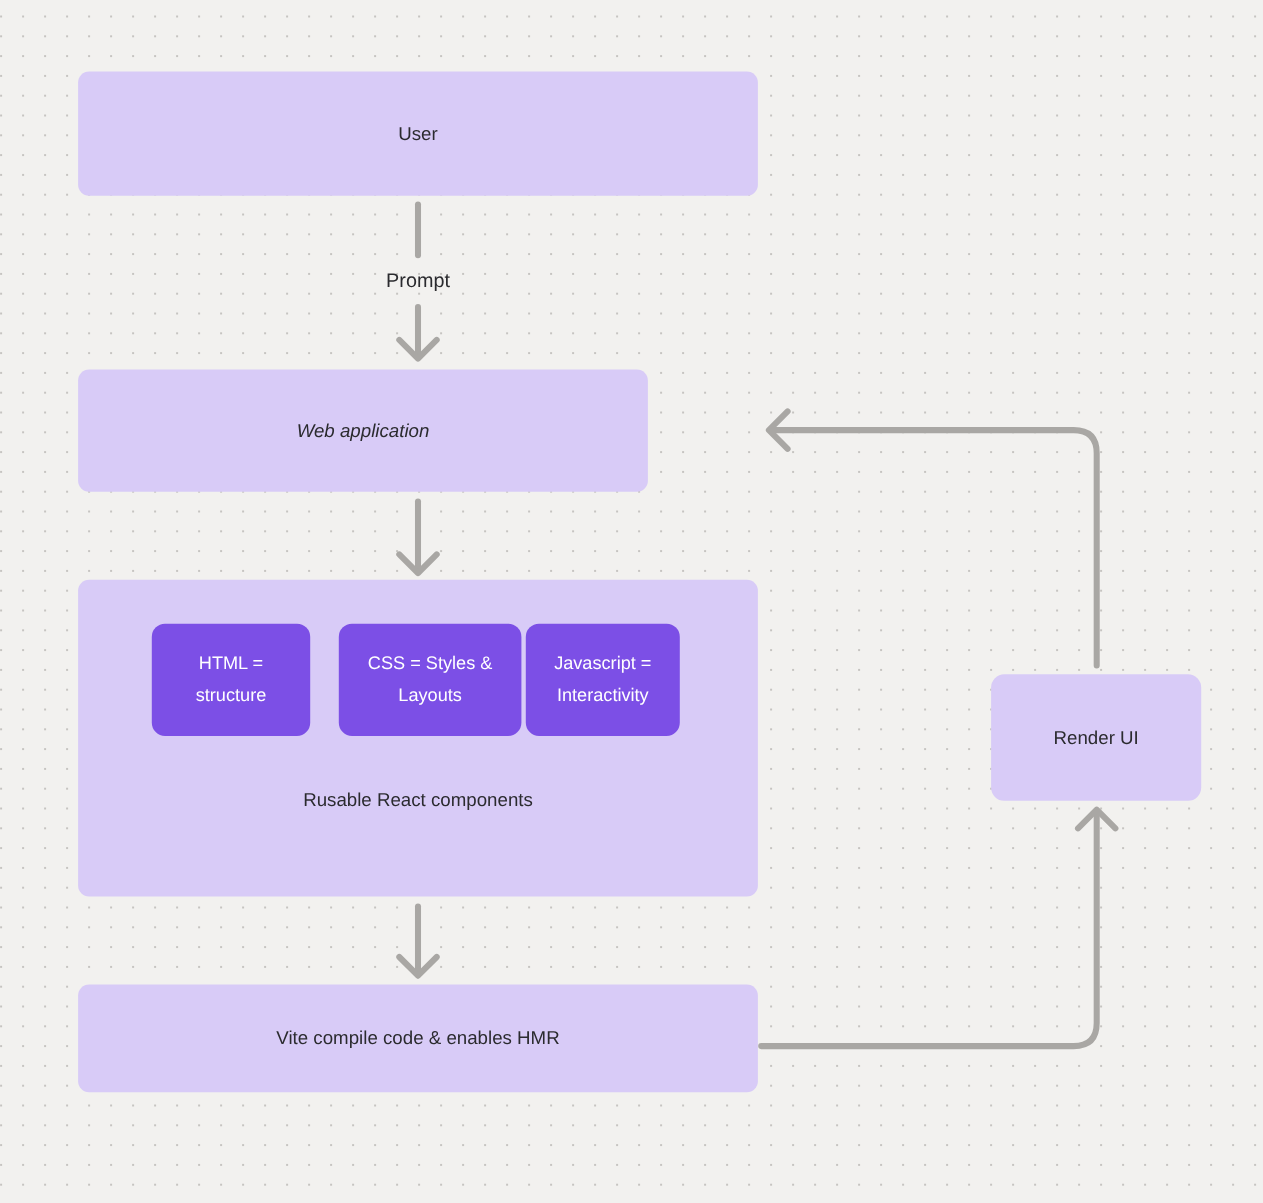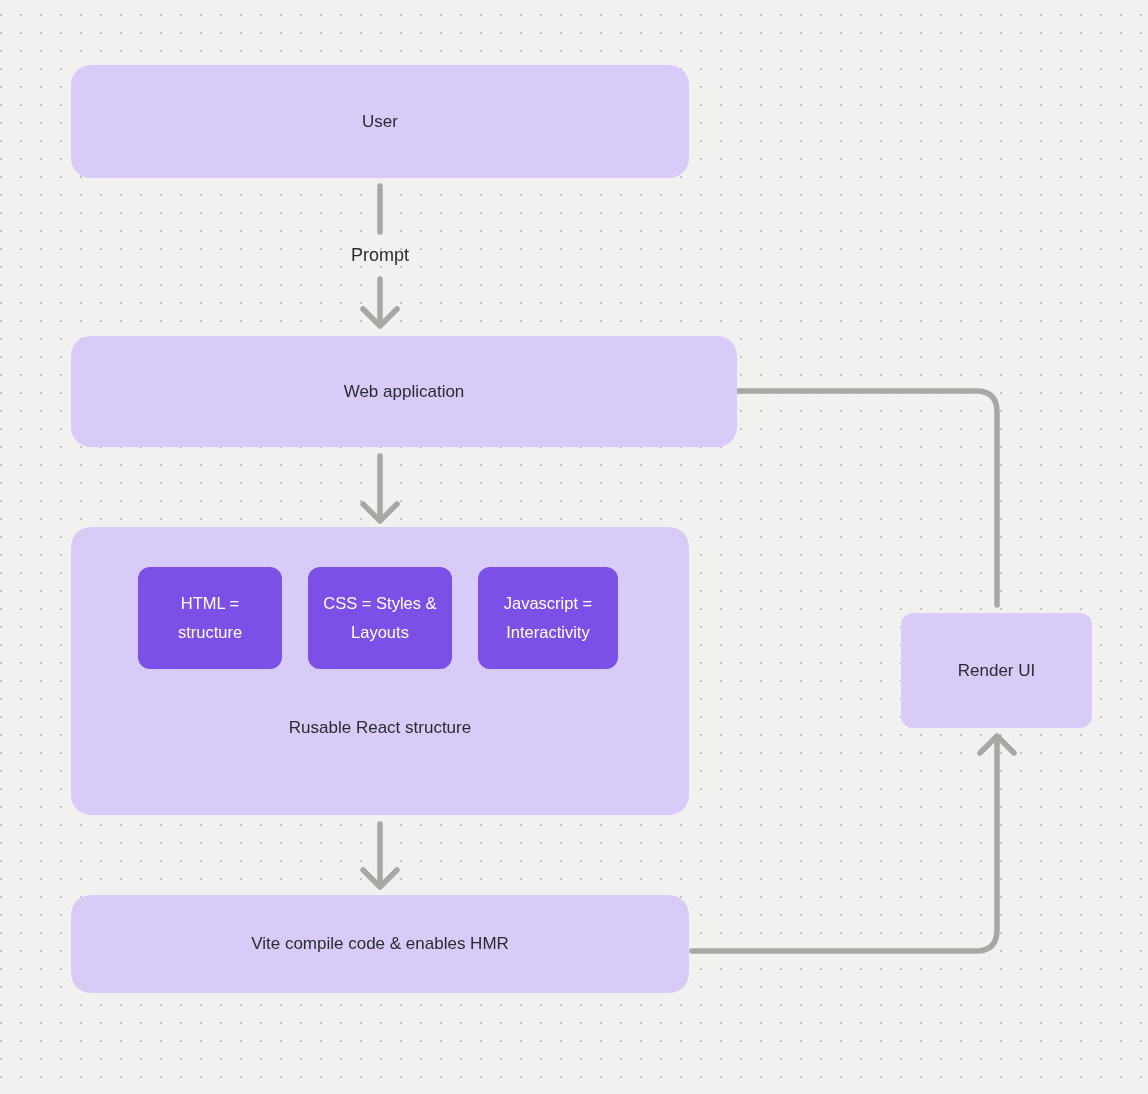--- a/index.html
+++ b/index.html
@@ -40,21 +40,21 @@
   }
   .node {
     position: absolute;
     display: flex;
     align-items: center;
     justify-content: center;
     text-align: center;
   }
   .node.light {
     background: var(--box-light);
-    border-radius: 20px;
+    border-radius: 10px;
     font-size: 17px;
     color: var(--text-dark);
   }
   .node.dark {
     background: var(--box-dark);
     border-radius: 12px;
     font-size: 16.5px;
     color: var(--text-light);
     line-height: 1.75;
     padding: 0 10px;
@@ -107,39 +107,39 @@
       <path d="M 980 753 L 997 736 L 1014 753"></path>
     </g>
   </svg>
 
   <div class="node light" style="left:71px; top:65px; width:618px; height:113px;">
     <span>User</span>
   </div>
 
   <div class="edge-label" style="left:330px; top:245px; width:100px;">Prompt</div>
 
-  <div class="node light" style="left:71px; top:336px; width:666px; height:111px;">
+  <div class="node light" style="left:71px; top:336px; width:518px; height:111px;font-style:italic;">
     <span>Web application</span>
   </div>
 
   <div class="node light" style="left:71px; top:527px; width:618px; height:288px; display:block;">
 
     <div class="node dark" style="left:67px; top:40px; width:144px; height:102px;">
       <span>HTML = structure</span>
     </div>
 
-    <div class="node dark" style="left:237px; top:40px; width:144px; height:102px;">
+    <div class="node dark" style="left:237px; top:40px; width:166px; height:102px;">
       <span>CSS = Styles &amp; Layouts</span>
     </div>
 
     <div class="node dark" style="left:407px; top:40px; width:140px; height:102px;">
       <span>Javascript = Interactivity</span>
     </div>
 
-    <div class="group-caption" style="top:191px;">Rusable React structure</div>
+    <div class="group-caption" style="top:191px;">Rusable React components</div>
   </div>
 
   <div class="node light" style="left:71px; top:895px; width:618px; height:98px;">
     <span>Vite compile code &amp; enables HMR</span>
   </div>
 
   <div class="node light" style="left:901px; top:613px; width:191px; height:115px; border-radius:12px;">
     <span>Render UI</span>
   </div>
 

